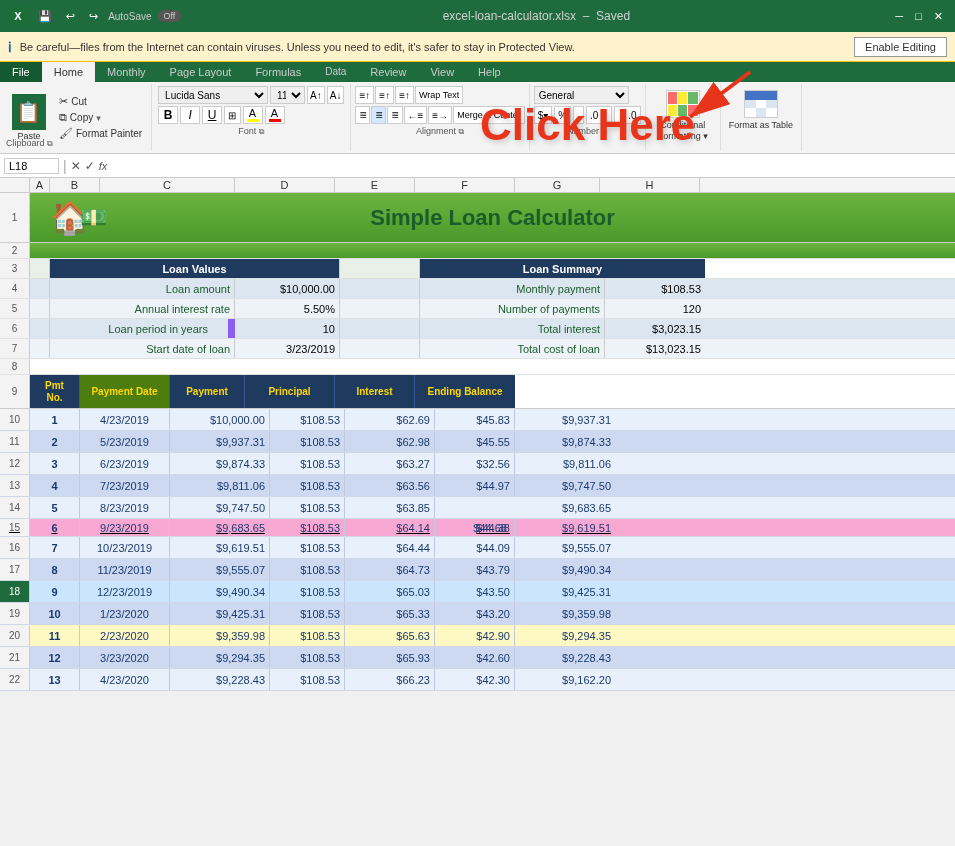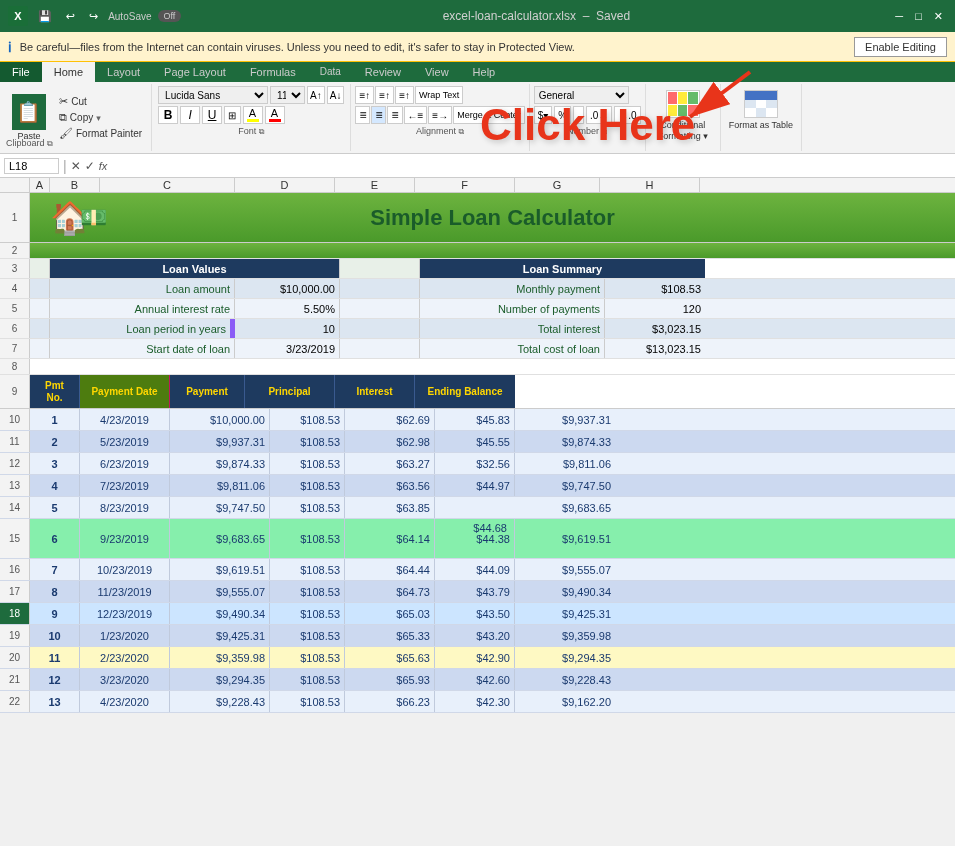--- a/index.html
+++ b/index.html
@@ -91,21 +91,21 @@
 
   <div class="protected-bar">
     <span class="protected-icon">ℹ</span>
     <span style="font-size:11px;">Be careful—files from the Internet can contain viruses. Unless you need to edit, it's safer to stay in Protected View.</span>
     <button class="enable-editing-btn">Enable Editing</button>
   </div>
 
   <div style="background:#1e6b3d; display:flex;">
     <div style="background:#145a30; color:white; padding:4px 12px; font-size:11px; cursor:pointer;">File</div>
     <div style="background:#f3f3f3; color:#333; padding:4px 12px; font-size:11px; cursor:pointer;">Home</div>
-    <div style="color:#ccc; padding:4px 12px; font-size:11px; cursor:pointer;">Layout</div>
+    <div style="color:#ccc; padding:4px 12px; font-size:11px; cursor:pointer;">Monthly</div>
     <div style="color:#ccc; padding:4px 12px; font-size:11px; cursor:pointer;">Page Layout</div>
     <div style="color:#ccc; padding:4px 12px; font-size:11px; cursor:pointer;">Formulas</div>
     <div style="color:#ccc; padding:4px 12px; font-size:10px; cursor:pointer;">Data</div>
     <div style="color:#ccc; padding:4px 12px; font-size:11px; cursor:pointer;">Review</div>
     <div style="color:#ccc; padding:4px 12px; font-size:11px; cursor:pointer;">View</div>
     <div style="color:#ccc; padding:4px 12px; font-size:11px; cursor:pointer;">Help</div>
   </div>
 
   <div style="background:#f3f3f3; border-bottom:1px solid #ccc; display:flex; align-items:stretch; padding:2px 0; min-height:72px; position:relative;">
 
@@ -305,21 +305,21 @@
       <div style="width:185px; color:#1a5c2a; font-size:11px; display:flex; align-items:center; justify-content:flex-end; padding-right:4px; border-right:1px solid #ccc;">Annual interest rate</div>
       <div style="width:105px; font-size:11px; display:flex; align-items:center; justify-content:flex-end; padding-right:4px; border-right:1px solid #ccc;">5.50%</div>
       <div style="width:80px; background:#eef3fa; border-right:1px solid #ccc;"></div>
       <div style="width:185px; color:#1a5c2a; font-size:11px; display:flex; align-items:center; justify-content:flex-end; padding-right:4px; border-right:1px solid #ccc;">Number of payments</div>
       <div style="width:100px; font-size:11px; display:flex; align-items:center; justify-content:flex-end; padding-right:4px;">120</div>
     </div>
 
     <div style="display:flex; border-bottom:1px solid #e0e0e0; height:20px; background:#dce6f1;">
       <div style="width:30px; min-width:30px; border-right:1px solid #ccc; background:#f3f3f3; display:flex; align-items:center; justify-content:center; font-size:10px; color:#555;">6</div>
       <div style="width:20px; min-width:20px; background:#dce6f1; border-right:1px solid #ccc;"></div>
-      <div style="width:185px; color:#1a5c2a; font-size:11px; display:flex; align-items:center; justify-content:flex-end; padding-right:4px; border-right:5px solid #8b5cf6;">Loan period in years</div>
+      <div style="width:185px; color:#1a5c2a; font-size:11px; display:flex; align-items:center; justify-content:flex-end; padding-right:20px; border-right:7px solid #8b5cf6;">Loan period in years</div>
       <div style="width:105px; font-size:11px; display:flex; align-items:center; justify-content:flex-end; padding-right:4px; border-right:1px solid #ccc;">10</div>
       <div style="width:80px; background:#dce6f1; border-right:1px solid #ccc;"></div>
       <div style="width:185px; color:#1a5c2a; font-size:11px; display:flex; align-items:center; justify-content:flex-end; padding-right:4px; border-right:1px solid #ccc;">Total interest</div>
       <div style="width:100px; font-size:11px; display:flex; align-items:center; justify-content:flex-end; padding-right:4px;">$3,023.15</div>
     </div>
 
     <div style="display:flex; border-bottom:1px solid #e0e0e0; height:20px; background:#eef3fa;">
       <div style="width:30px; min-width:30px; border-right:1px solid #ccc; background:#f3f3f3; display:flex; align-items:center; justify-content:center; font-size:10px; color:#555;">7</div>
       <div style="width:20px; min-width:20px; background:#eef3fa; border-right:1px solid #ccc;"></div>
       <div style="width:185px; color:#1a5c2a; font-size:11px; display:flex; align-items:center; justify-content:flex-end; padding-right:4px; border-right:1px solid #ccc;">Start date of loan</div>
@@ -388,21 +388,21 @@
         <div style="display: flex; border-bottom: 1px solid rgb(208, 216, 232); height: 22px; background: rgb(232, 240, 251);">
     <div style="width:30px;min-width:30px;border-right:1px solid #ccc;background:#f3f3f3;display:flex;align-items:center;justify-content:center;font-size:10px;color:#555;">14</div>
     <div style="width:50px;min-width:50px;font-size:11px;border-right:1px solid #c0cadc;display:flex;align-items:center;justify-content:center;color:#1a3a6f;font-weight:bold;">5</div>
     <div style="width:90px;min-width:90px;font-size:11px;border-right:1px solid #c0cadc;display:flex;align-items:center;justify-content:center;color:#1a3a6f;">8/23/2019</div>
     <div style="width:100px;min-width:100px;font-size:11px;border-right:1px solid #c0cadc;display:flex;align-items:center;justify-content:flex-end;padding-right:4px;color:#1a3a6f;">$9,747.50</div>
     <div style="width:75px;min-width:75px;font-size:11px;border-right:1px solid #c0cadc;display:flex;align-items:center;justify-content:flex-end;padding-right:4px;color:#1a3a6f;">$108.53</div>
     <div style="width:90px;min-width:90px;font-size:11px;border-right:1px solid #c0cadc;display:flex;align-items:center;justify-content:flex-end;padding-right:4px;color:#1a3a6f;">$63.85</div>
     <div style="width:80px;min-width:80px;font-size:11px;border-right:4px solid #404040;display:flex;align-items:center;justify-content:flex-end;padding-right:4px;color:#1a3a6f;margin-top:31px;">$44.68</div>
     <div style="width:100px;min-width:100px;font-size:11px;display:flex;align-items:center;justify-content:flex-end;padding-right:4px;color:#1a3a6f;">$9,683.65</div>
   </div>
-        <div style="display: flex; border-bottom: 1px solid rgb(208, 216, 232); height: 40px; background: #86efac;">
+        <div style="display: flex; border-bottom: 1px solid rgb(208, 216, 232); height: 18px; background: #f9a8d4; text-decoration: underline;">
     <div style="width:30px;min-width:30px;border-right:1px solid #ccc;background:#f3f3f3;display:flex;align-items:center;justify-content:center;font-size:10px;color:#555;">15</div>
     <div style="width:50px;min-width:50px;font-size:11px;border-right:1px solid #c0cadc;display:flex;align-items:center;justify-content:center;color:#1a3a6f;font-weight:bold;">6</div>
     <div style="width:90px;min-width:90px;font-size:11px;border-right:1px solid #c0cadc;display:flex;align-items:center;justify-content:center;color:#1a3a6f;">9/23/2019</div>
     <div style="width:100px;min-width:100px;font-size:11px;border-right:1px solid #c0cadc;display:flex;align-items:center;justify-content:flex-end;padding-right:4px;color:#1a3a6f;">$9,683.65</div>
     <div style="width:75px;min-width:75px;font-size:11px;border-right:1px solid #c0cadc;display:flex;align-items:center;justify-content:flex-end;padding-right:4px;color:#1a3a6f;">$108.53</div>
     <div style="width:90px;min-width:90px;font-size:11px;border-right:1px solid #c0cadc;display:flex;align-items:center;justify-content:flex-end;padding-right:4px;color:#1a3a6f;">$64.14</div>
     <div style="width:80px;min-width:80px;font-size:11px;border-right:1px solid #c0cadc;display:flex;align-items:center;justify-content:flex-end;padding-right:4px;color:#1a3a6f;">$44.38</div>
     <div style="width:100px;min-width:100px;font-size:11px;display:flex;align-items:center;justify-content:flex-end;padding-right:4px;color:#1a3a6f;">$9,619.51</div>
   </div>
         <div style="display: flex; border-bottom: 1px solid rgb(208, 216, 232); height: 22px; background: rgb(232, 240, 251);">

